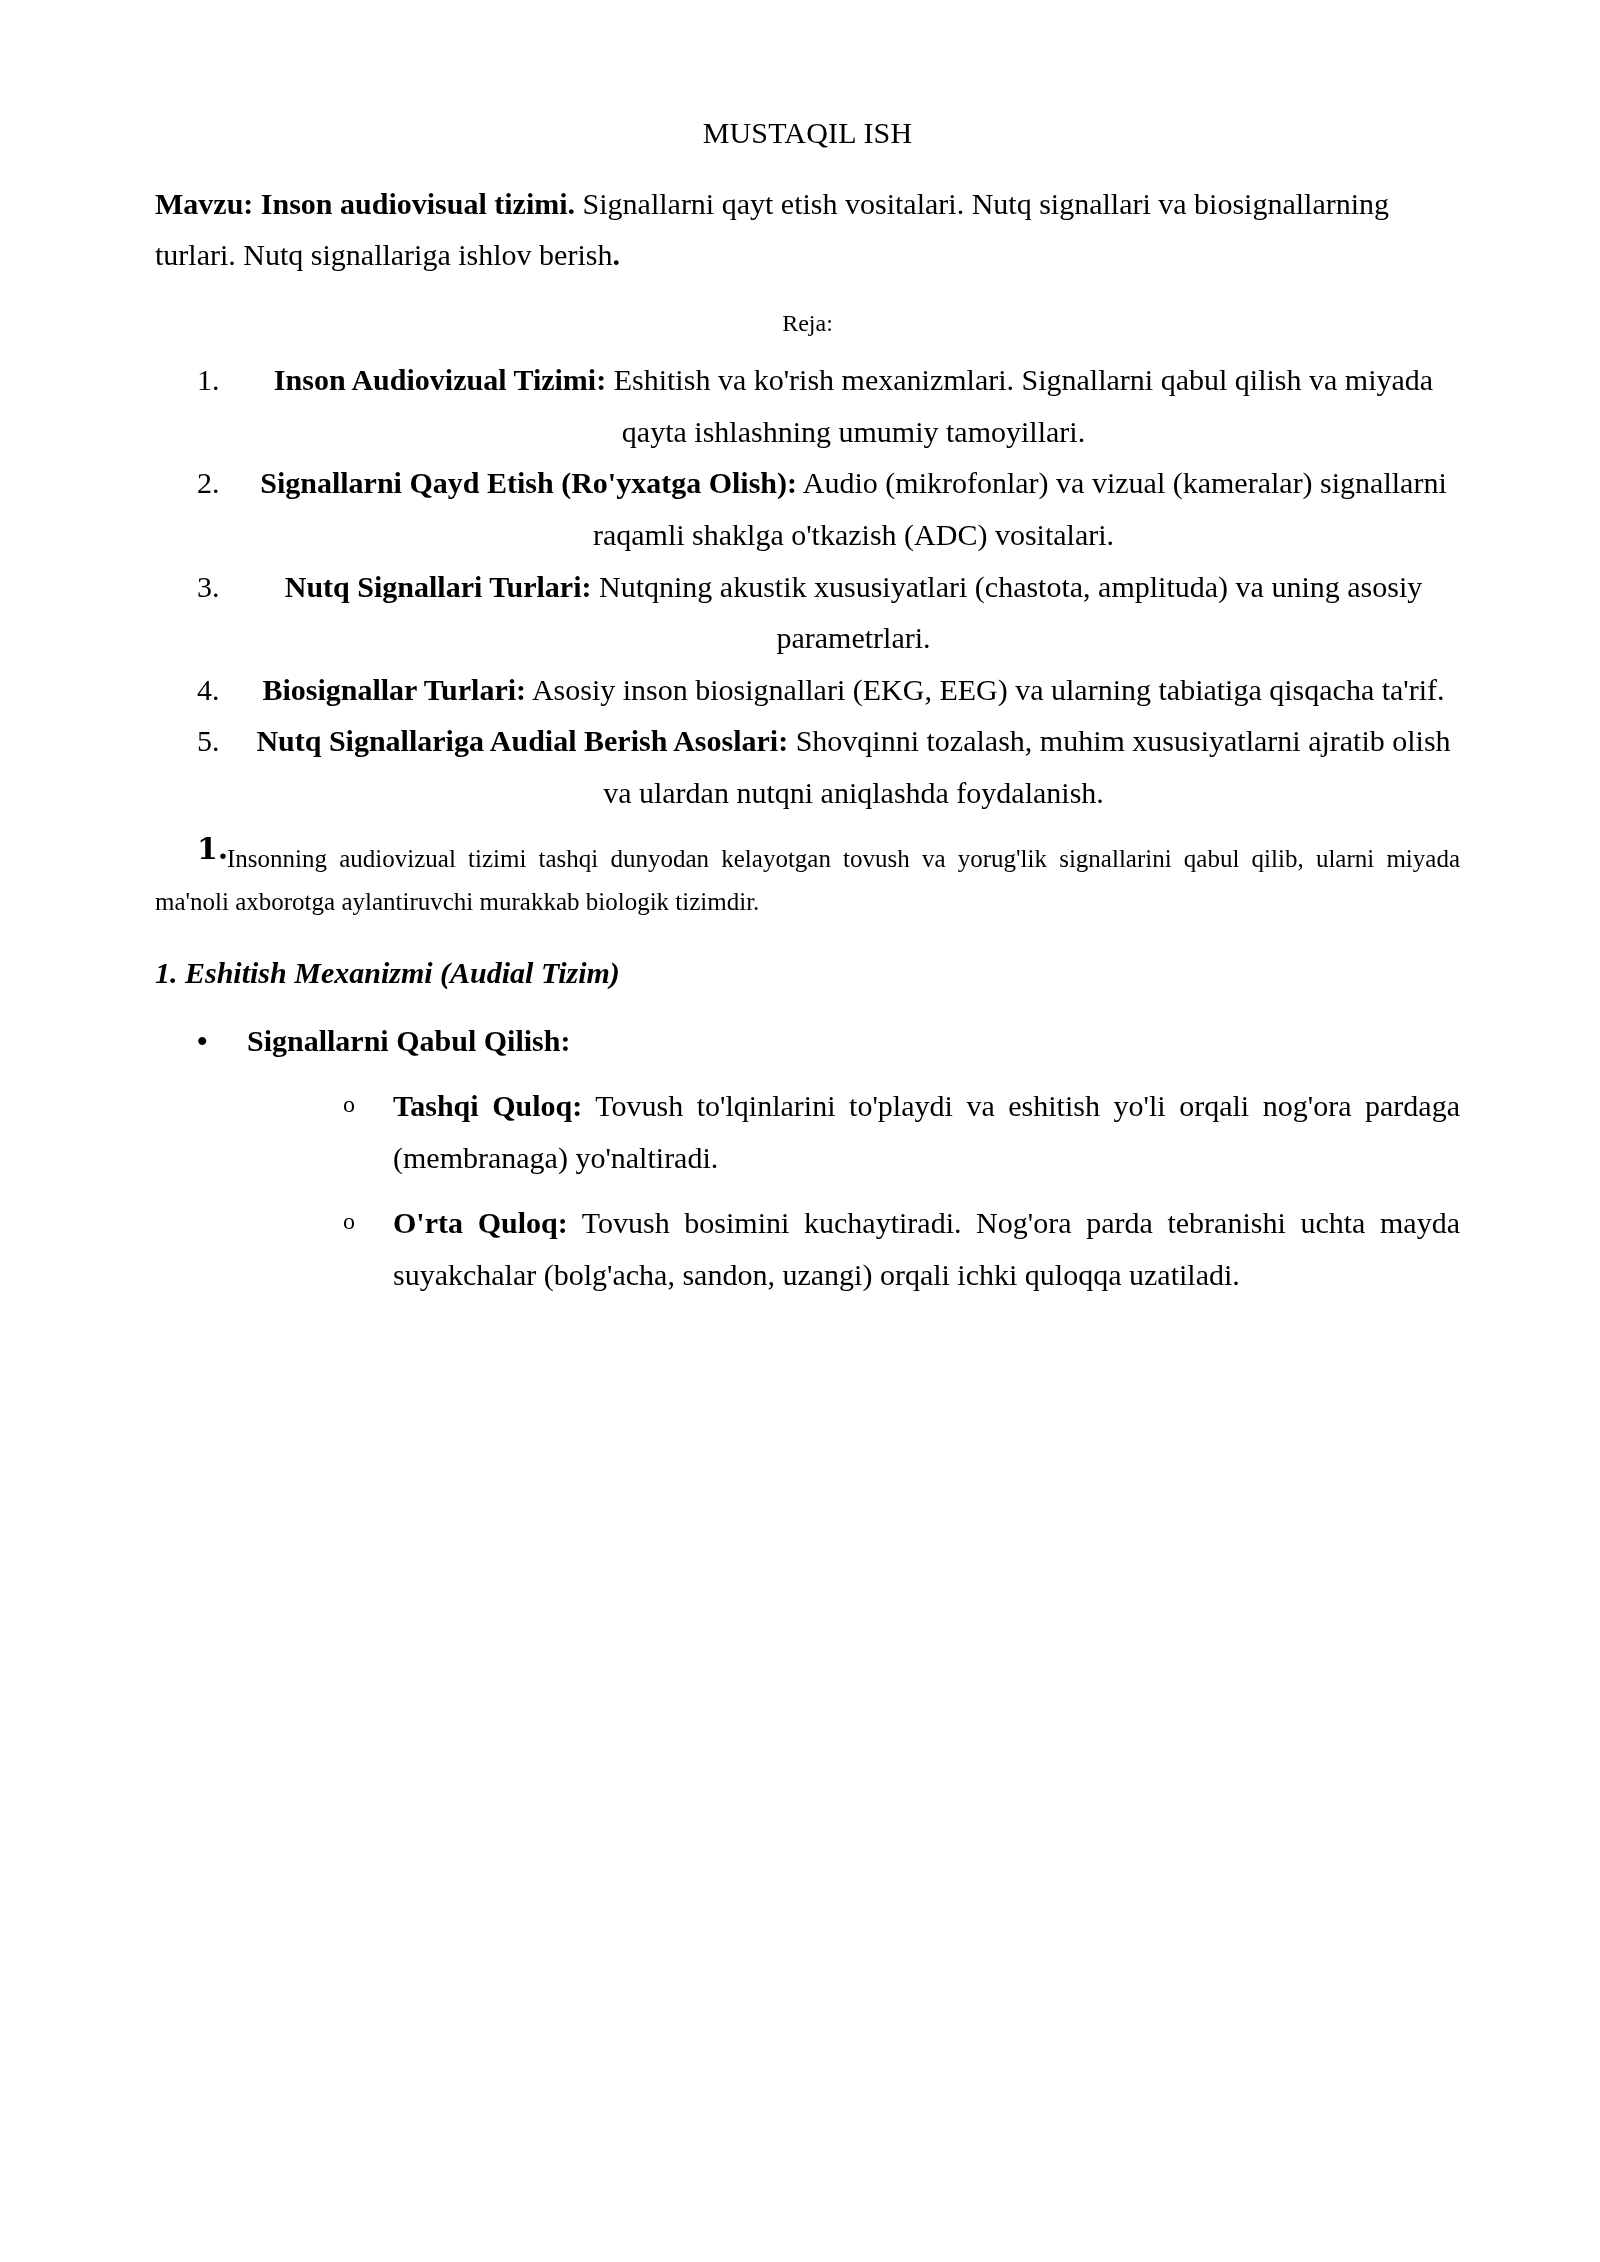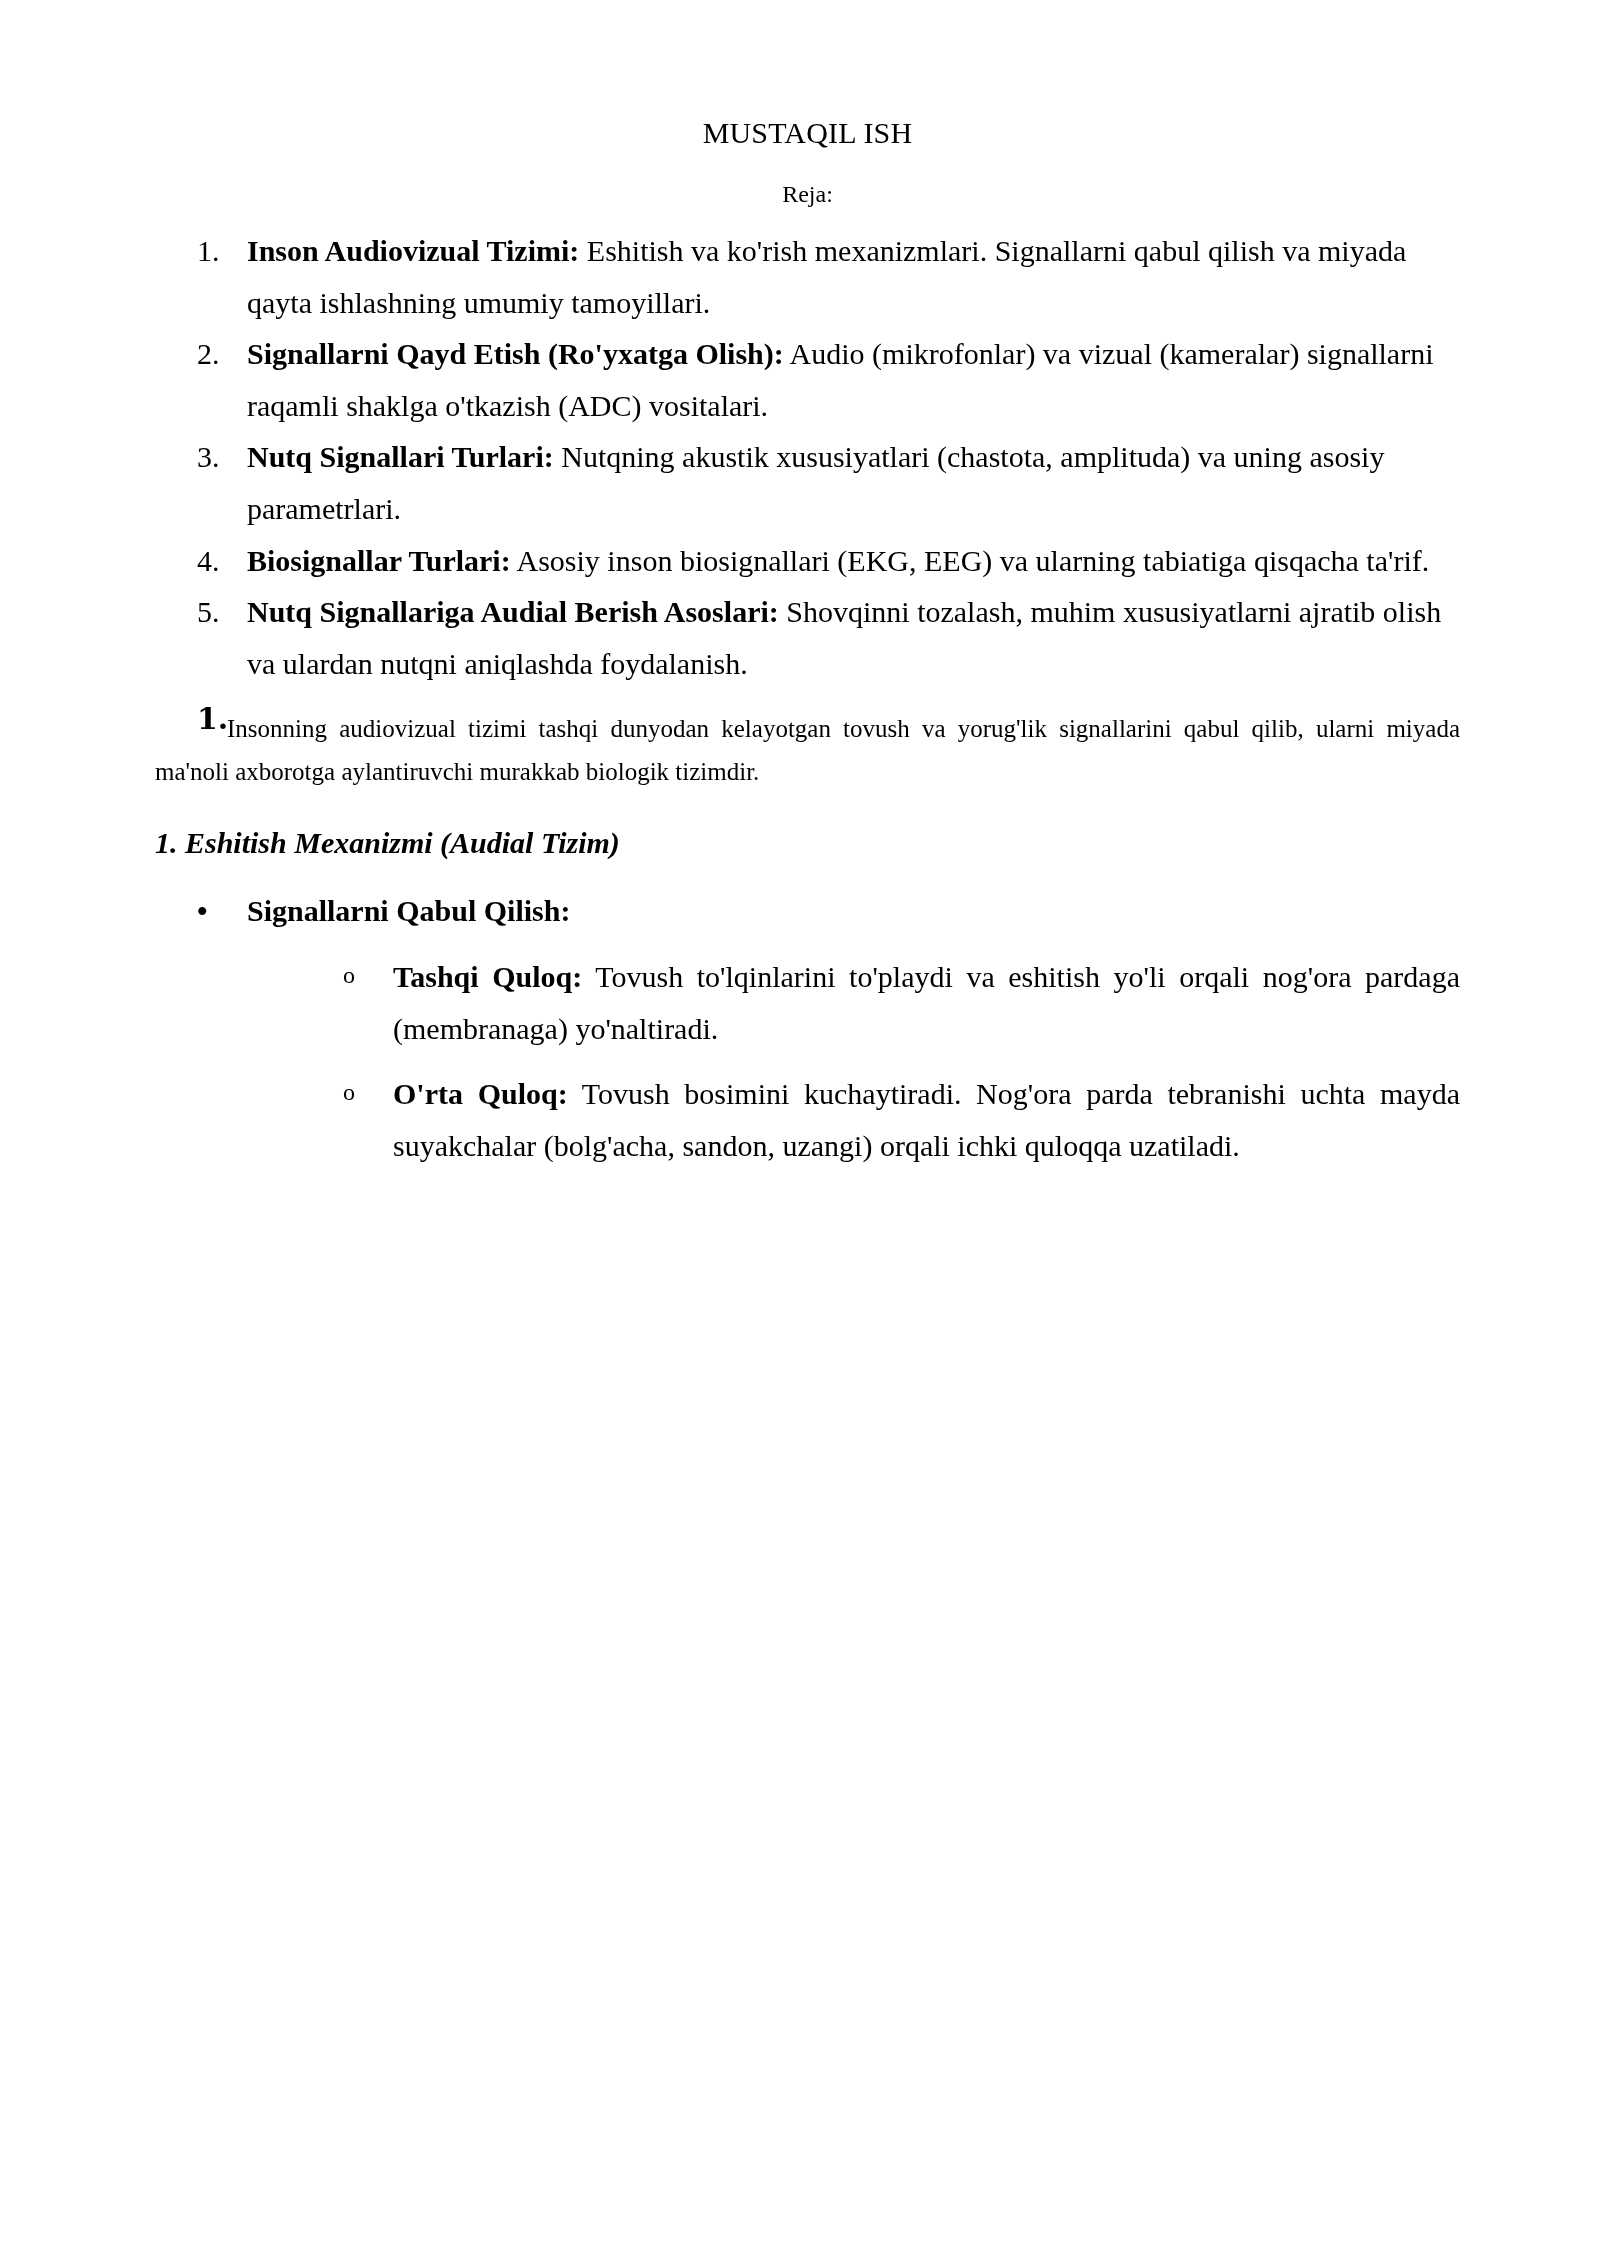--- a/index.html
+++ b/index.html
@@ -46,21 +46,21 @@
     list-style: none;
     counter-reset: reja;
   }
   ol.reja-list > li {
     counter-increment: reja;
     position: relative;
     font-size: 30px;
     line-height: 1.72;
     margin: 0 0 0 0;
     padding-left: 92px;
-    text-align: left;
+    text-align: center;
   }
   ol.reja-list > li::before {
     content: counter(reja) ".";
     position: absolute;
     left: 42px;
     top: 0;
     width: 34px;
     text-align: left;
     font-weight: normal;
   }
@@ -142,20 +142,23 @@
   }
   ul.subbullets > li.subbullet-item b { font-weight: bold; }
 </style>
 </head>
 <body>
 
 <div class="page">
 
   <div class="doc-title">MUSTAQIL ISH</div>
 
+  <div class="mavzu">
+    <b>Mavzu: Inson audiovisual tizimi.</b><span> Signallarni qayt etish vositalari. Nutq signallari va biosignallarning turlari. Nutq signallariga ishlov berish</span><b>.</b>
+  </div>
 
   <div class="reja">Reja:</div>
 
   <ol class="reja-list">
     <li>
       <b>Inson Audiovizual Tizimi:</b><span> Eshitish va ko'rish mexanizmlari. Signallarni qabul qilish va miyada qayta ishlashning umumiy tamoyillari.</span>
     </li>
     <li>
       <b>Signallarni Qayd Etish (Ro'yxatga Olish):</b><span> Audio (mikrofonlar) va vizual (kameralar) signallarni raqamli shaklga o'tkazish (ADC) vositalari.</span>
     </li>

